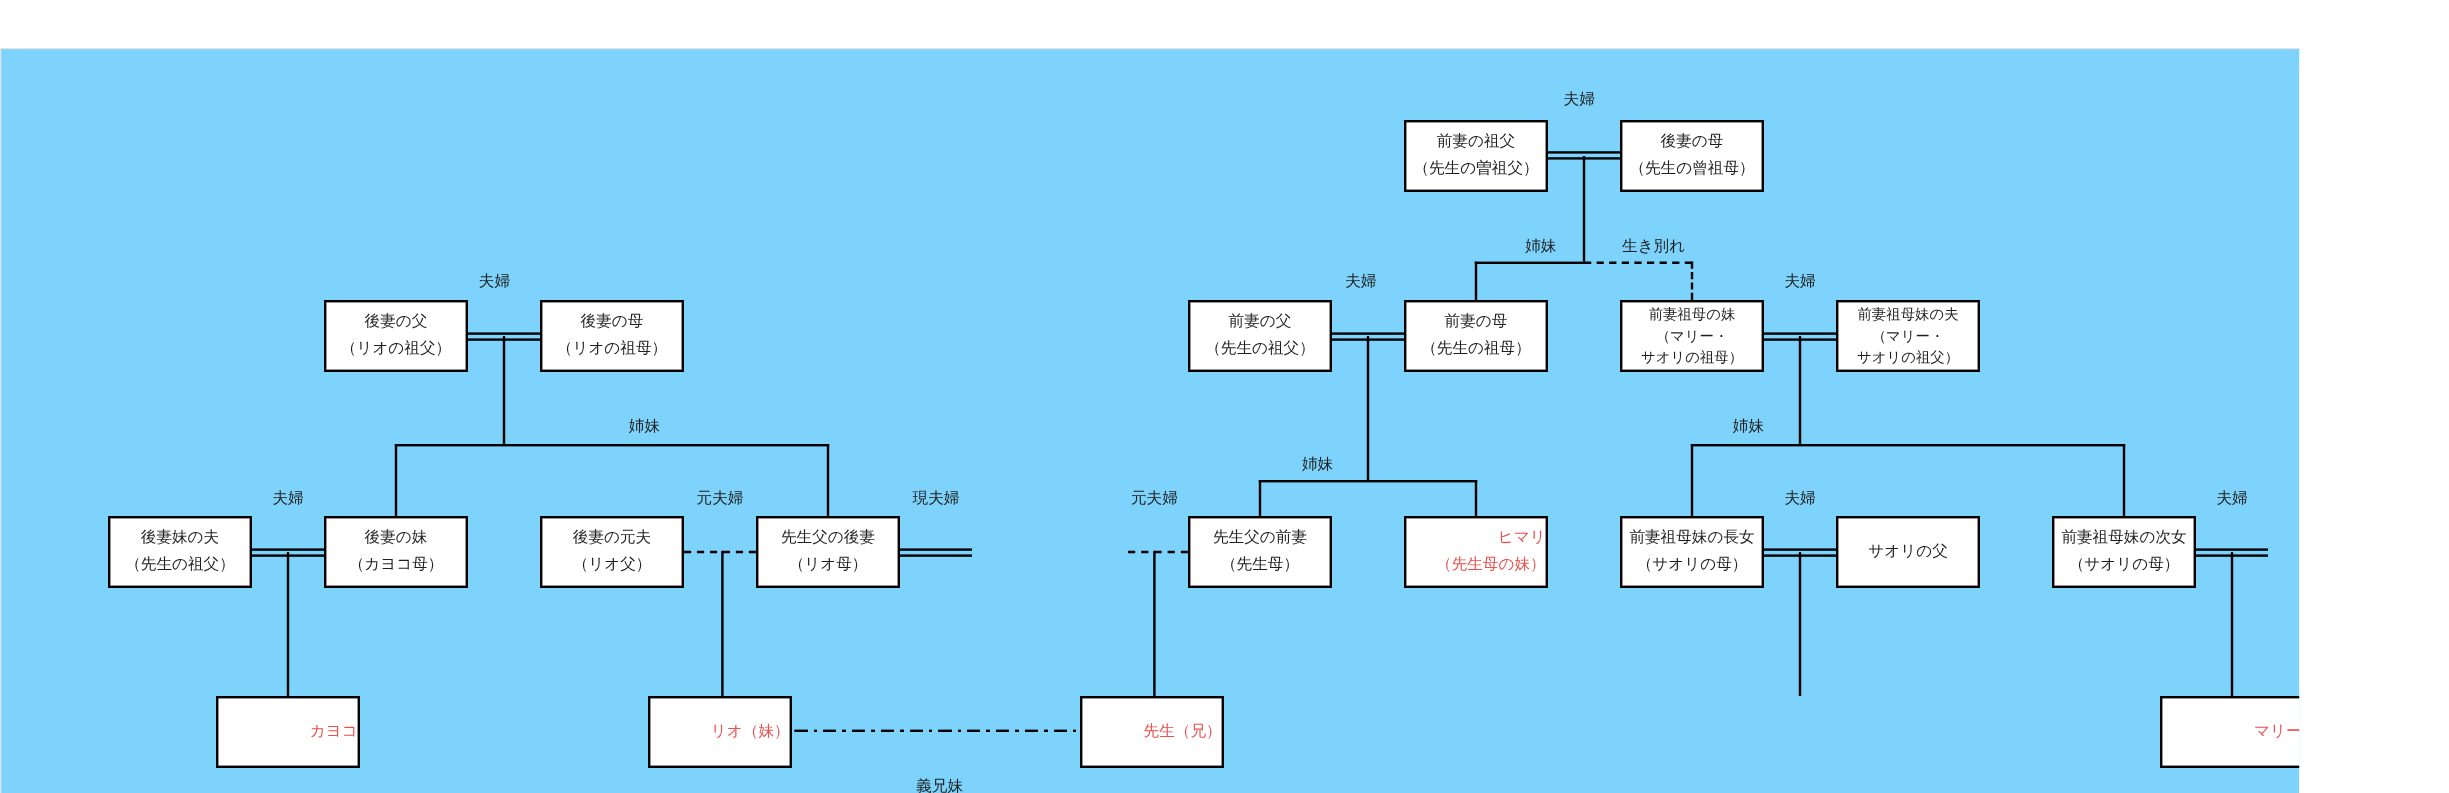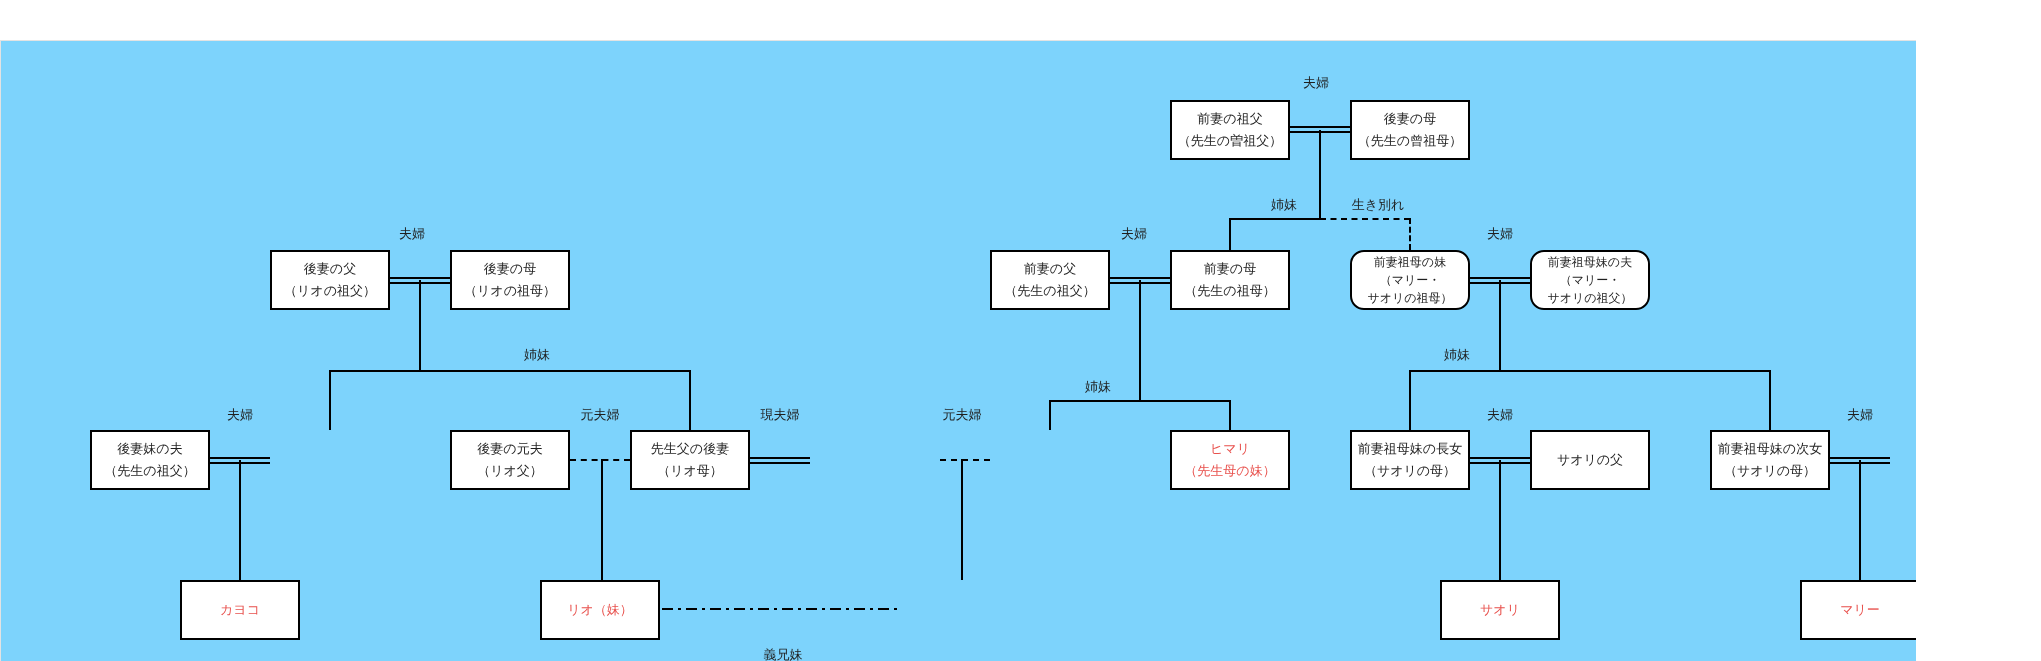--- a/index.html
+++ b/index.html
@@ -7,22 +7,22 @@
   #canvas {
     position:relative; width:1916px; height:661px; background:#7dd3fc;
     overflow:hidden; color:#1f1f1f;margin-top:40px;
   }
   .node {
     position:absolute; box-sizing:border-box; width:120px; height:60px;
     border:2px solid #000; background:#fff;
     display:flex; flex-direction:column; align-items:center; justify-content:center;
     text-align:center; font-size:13px; line-height:22px; white-space:nowrap;
   }
-  .node.n3 { line-height:18px; font-size:12px;border-radius:14px; }
-  .node.red { color:var(--red,#e8514d); }
+  .node.n3 { line-height:18px; font-size:12px; }
+  .node.red { color:var(--red,#e8514d);align-items:flex-end; }
   .lab {
     position:absolute; transform:translateX(-50%);
     font-size:13px; white-space:nowrap; color:#1f1f1f;
   }
   .hl   { position:absolute; height:2px; background:#000; }
   .vl   { position:absolute; width:2px;  background:#000; }
   .hd   { position:absolute; height:7px; box-sizing:border-box;
           border-top:2px solid #000; border-bottom:2px solid #000; }
   .hdash{ position:absolute; height:0; border-top:2px dashed #000; }
   .vdash{ position:absolute; width:0;  border-left:2px dashed #000; }
@@ -133,27 +133,35 @@
   <div class="node n3" style="left:1530px;top:210px">
     <div>前妻祖母妹の夫</div>
     <div>（マリー・</div>
     <div>サオリの祖父）</div>
   </div>
 
   <div class="node" style="left:90px;top:390px">
     <div>後妻妹の夫</div>
     <div>（先生の祖父）</div>
   </div>
+  <div class="node" style="left:270px;top:390px">
+    <div>後妻の妹</div>
+    <div>（カヨコ母）</div>
+  </div>
   <div class="node" style="left:450px;top:390px">
     <div>後妻の元夫</div>
     <div>（リオ父）</div>
   </div>
   <div class="node" style="left:630px;top:390px">
     <div>先生父の後妻</div>
     <div>（リオ母）</div>
+  </div>
+  <div class="node" style="left:990px;top:390px">
+    <div>先生父の前妻</div>
+    <div>（先生母）</div>
   </div>
   <div class="node red" style="left:1170px;top:390px">
     <div>ヒマリ</div>
     <div>（先生母の妹）</div>
   </div>
   <div class="node" style="left:1530px;top:390px">
     <div>サオリの父</div>
   </div>
   <div class="node" style="left:1350px;top:390px">
     <div>前妻祖母妹の長女</div>
@@ -163,20 +171,20 @@
     <div>前妻祖母妹の次女</div>
     <div>（サオリの母）</div>
   </div>
 
   <div class="node red" style="left:180px;top:540px">
     <div>カヨコ</div>
   </div>
   <div class="node red" style="left:540px;top:540px">
     <div>リオ（妹）</div>
   </div>
-  <div class="node red" style="left:1440px;top:540px">
-    <div>サオリ</div>
+  <div class="node red" style="left:900px;top:540px">
+    <div>先生（兄）</div>
   </div>
   <div class="node red" style="left:1800px;top:540px">
     <div>マリー</div>
   </div>
 
 </div>
 
 </body></html>

